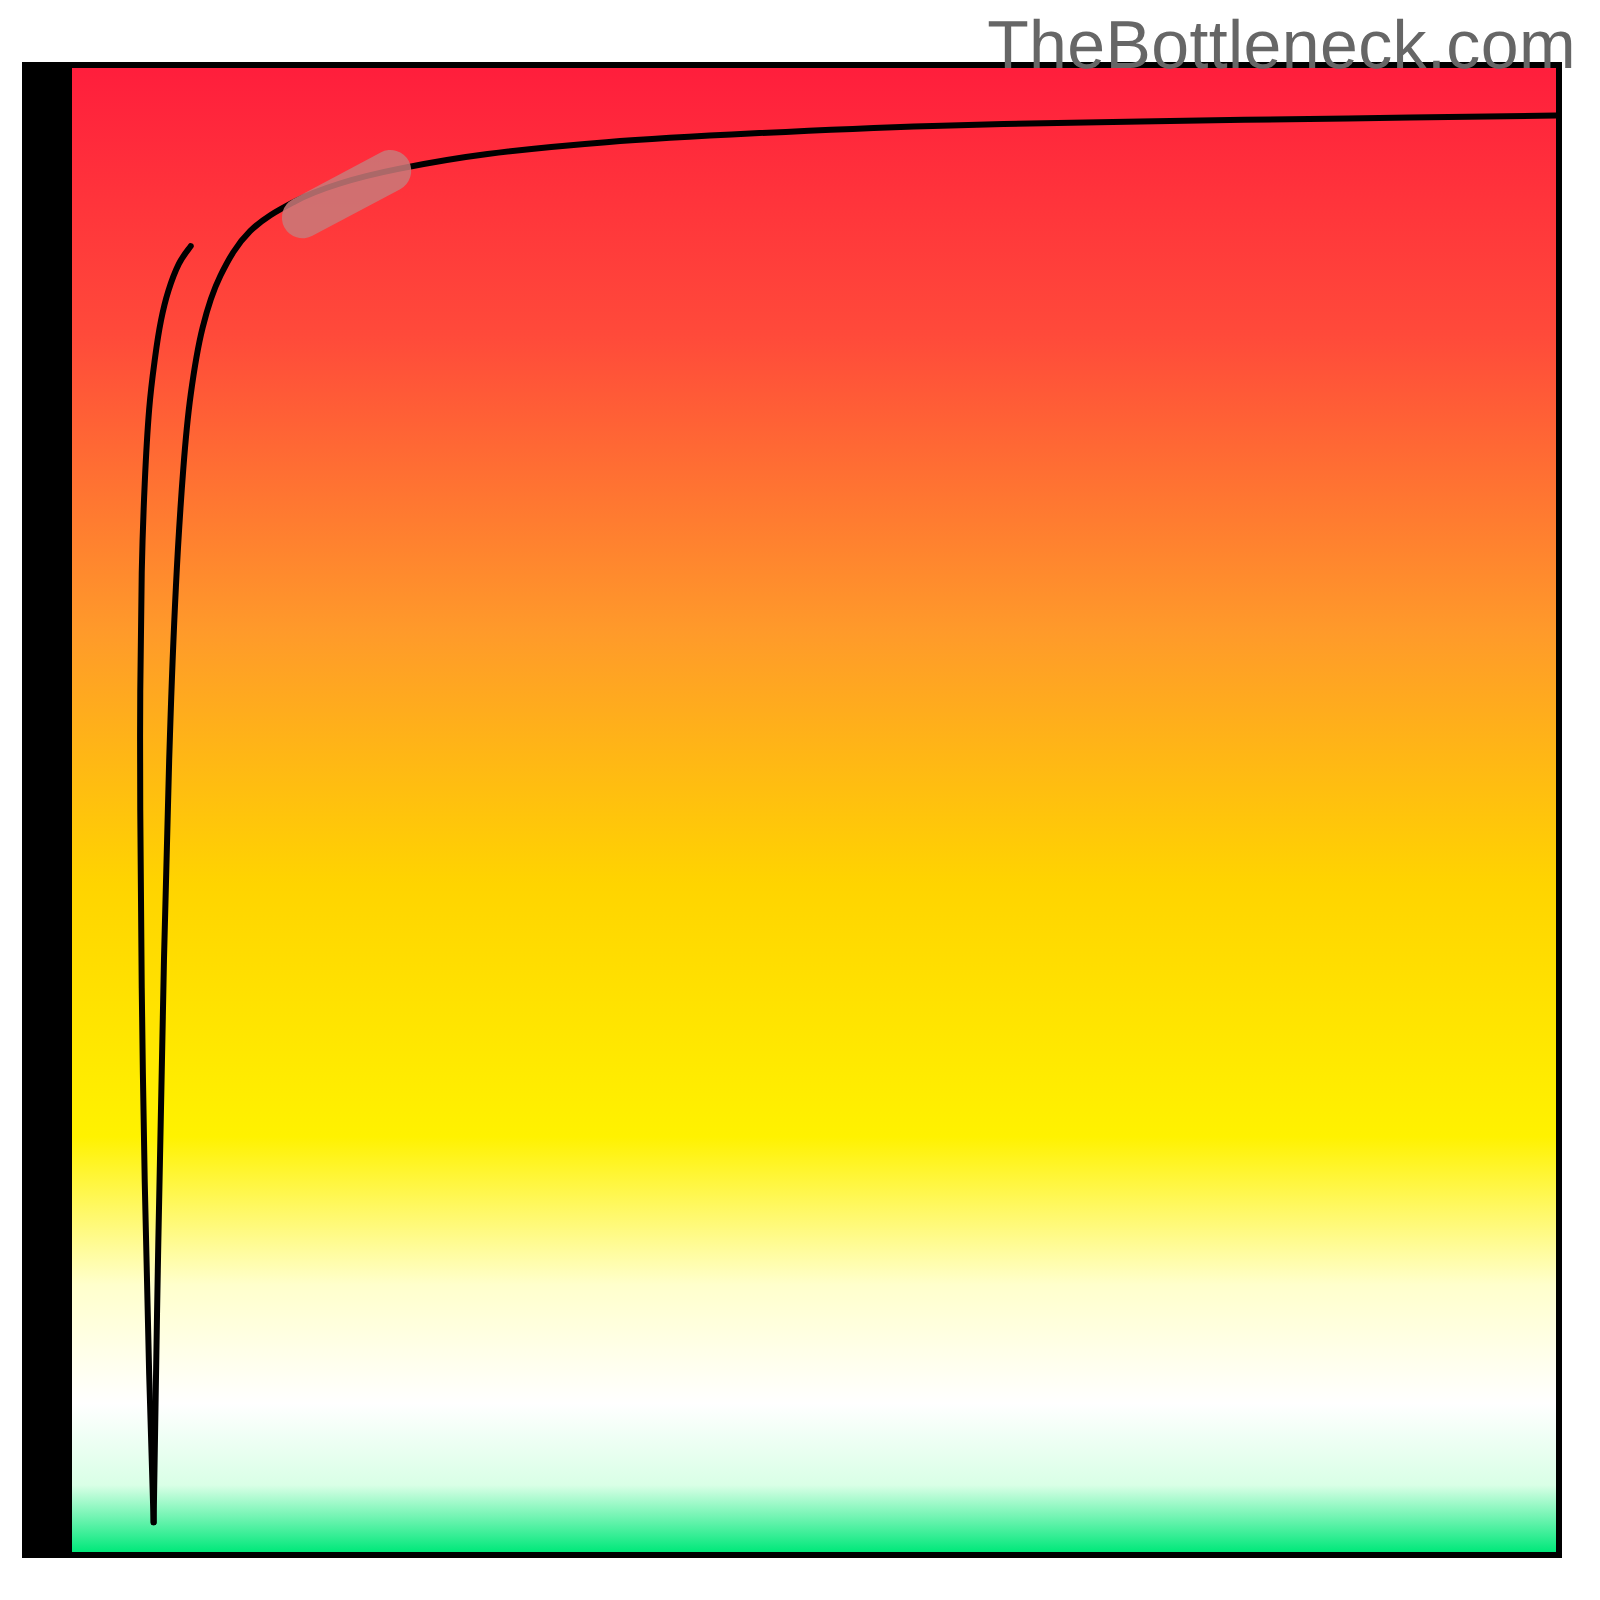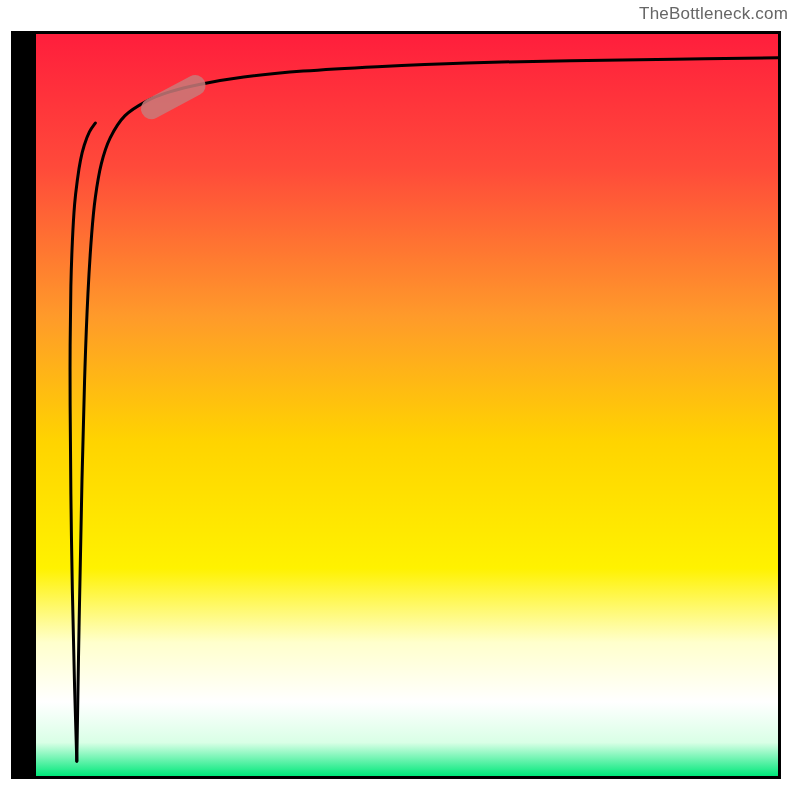--- a/index.html
+++ b/index.html
@@ -14,21 +14,21 @@
   .stage {
     position: relative;
     width: 800px;
     height: 800px;
   }
   .watermark {
     position: absolute;
     top: 4px;
     right: 12px;
     color: #666666;
-    font-size: 17px;
+    font-size: 34px;
     font-weight: 400;
     letter-spacing: 0.2px;
     z-index: 5;
     user-select: none;
   }
   svg.plot {
     position: absolute;
     left: 0;
     top: 0;
     width: 800px;

